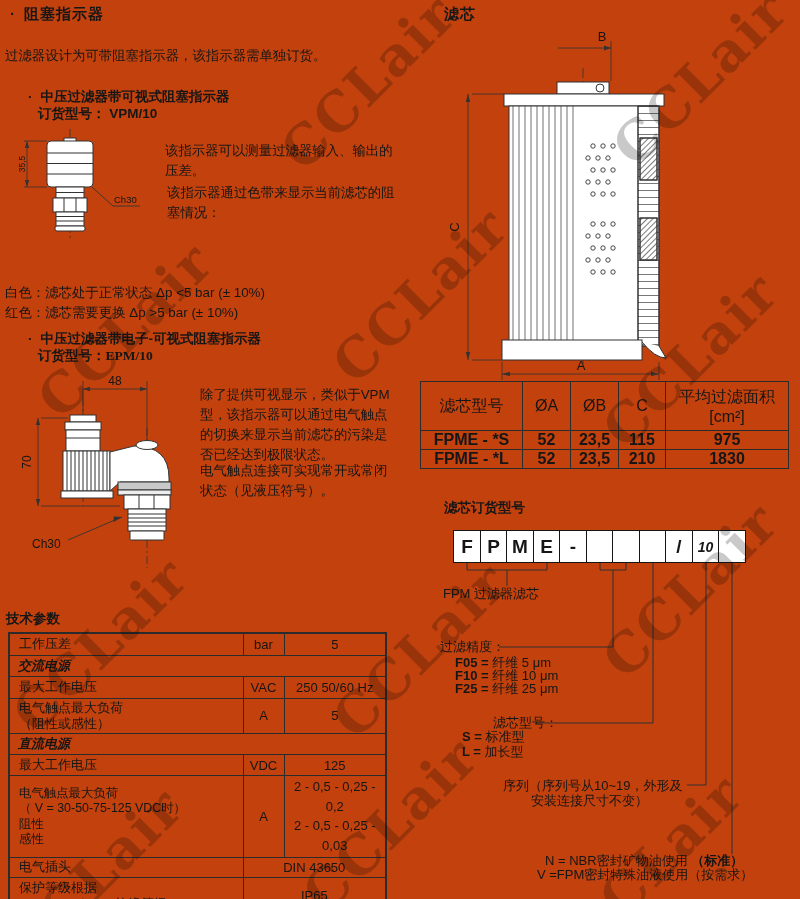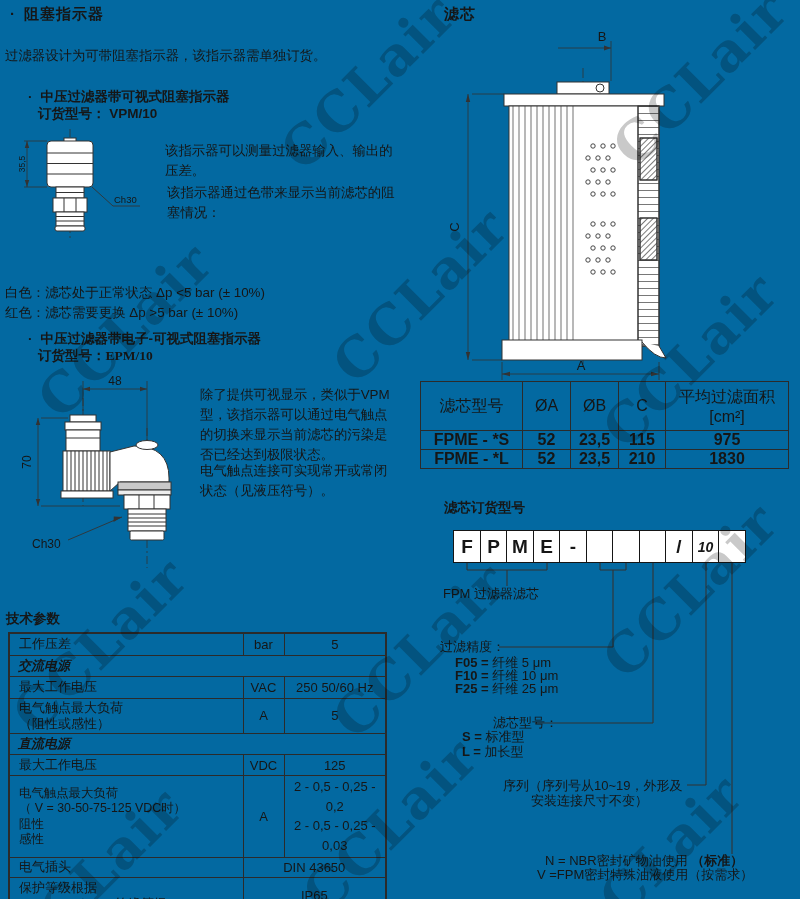--- a/index.html
+++ b/index.html
@@ -1,16 +1,16 @@
 <!DOCTYPE html>
 <html><head>
 <meta charset="utf-8">
 <style>
   html,body{margin:0;padding:0;background:#fff;font-family:"Liberation Sans",sans-serif;color:#161616;}
-  #page{position:relative;width:800px;height:899px;background:#0369a1;overflow:hidden;}
+  #page{position:relative;width:800px;height:899px;background:#c2410c;overflow:hidden;}
   .abs{position:absolute;}
   .wm{position:absolute;font-family:"DejaVu Serif",serif;font-weight:bold;font-size:54px;color:#c9c9c9;
       letter-spacing:2px;transform:translate(-50%,-50%) rotate(-45deg);mix-blend-mode:multiply;
       pointer-events:none;z-index:6;white-space:nowrap;}
   .h1{font-size:15px;font-weight:bold;letter-spacing:1px;}
   .bt{margin-right:8px;}
   .sub{font-size:13.5px;font-weight:bold;}
   .b13b{font-size:13.4px;line-height:1.5;}
   svg{display:block;}
   svg text{font-family:"Liberation Sans",sans-serif;fill:#161616;}

